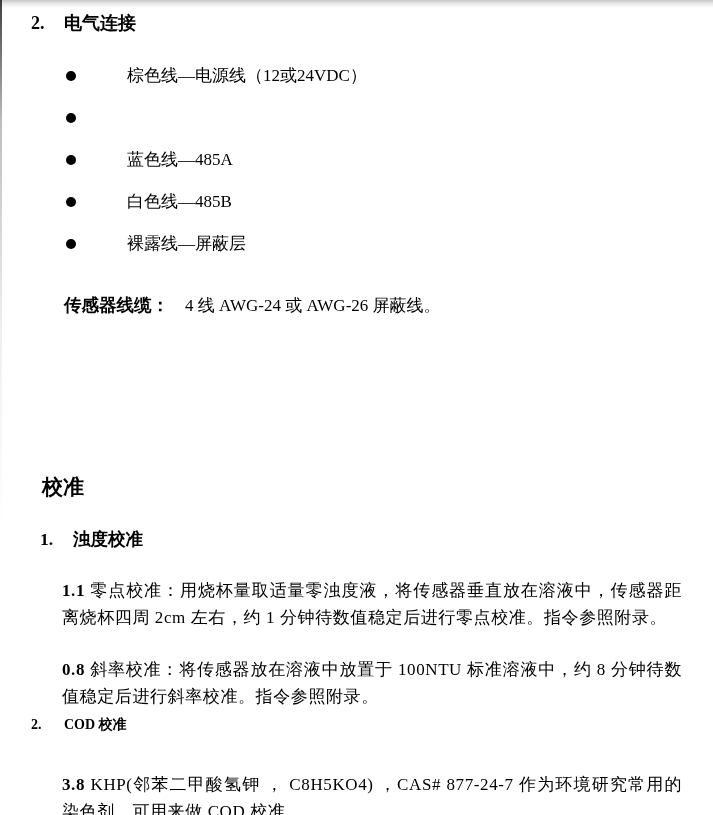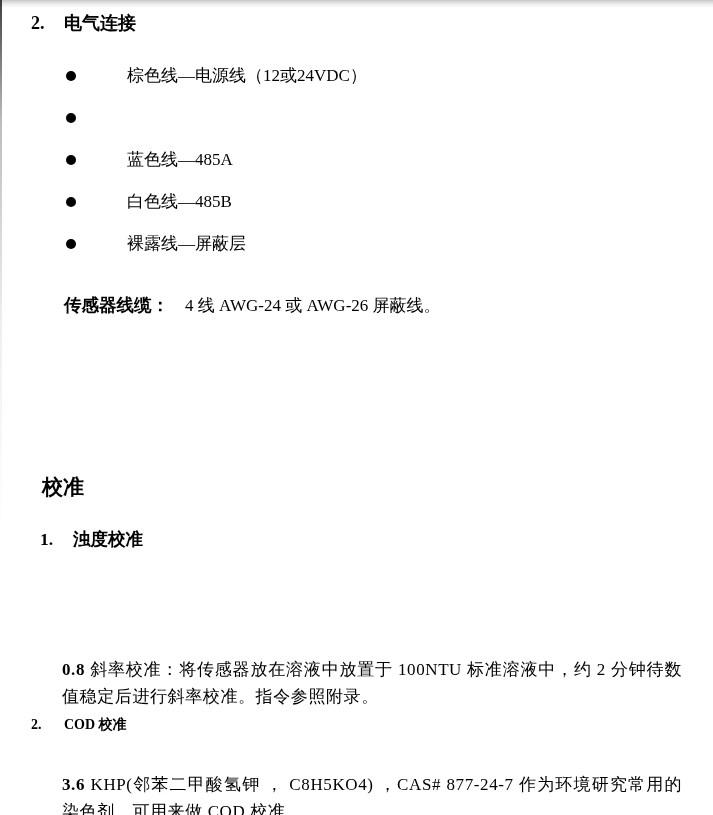--- a/index.html
+++ b/index.html
@@ -100,27 +100,31 @@
   <div class="cable-line abs" style="top:276px; left:64px;">
     <span class="cable-label">传感器线缆：</span><span>4 线 AWG-24 或 AWG-26 屏蔽线。</span>
   </div>
 
   <h1 class="big-title abs" style="top:475px; left:42px;">校准</h1>
 
   <h2 class="h-num abs" style="top:528px; left:31px; font-size:17.5px;margin-left:9px;">
     <span class="num">1.</span><span>浊度校准</span>
   </h2>
 
+  <p class="para abs" style="top:577px; left:62px;">
+    <span class="pnum">1.1</span>
+    <span>零点校准：用烧杯量取适量零浊度液，将传感器垂直放在溶液中，传感器距离烧杯四周 2cm 左右，约 1 分钟待数值稳定后进行零点校准。指令参照附录。</span>
+  </p>
 
   <p class="para abs" style="top:656px; left:62px;">
     <span class="pnum">0.8</span>
-    <span>斜率校准：将传感器放在溶液中放置于 100NTU 标准溶液中，约 2 分钟待数值稳定后进行斜率校准。指令参照附录。</span>
+    <span>斜率校准：将传感器放在溶液中放置于 100NTU 标准溶液中，约 8 分钟待数值稳定后进行斜率校准。指令参照附录。</span>
   </p>
 
   <h2 class="h-num abs" style="top:714px; left:31px; font-size:14px;">
     <span class="num">2.</span><span>COD 校准</span>
   </h2>
 
   <p class="para abs" style="top:771px; left:62px;">
-    <span class="pnum">3.6</span>
+    <span class="pnum">3.8</span>
     <span>KHP(邻苯二甲酸氢钾 ， C8H5KO4) ，CAS# 877-24-7 作为环境研究常用的染色剂，可用来做 COD 校准。</span>
   </p>
 </div>
 
 </body></html>

